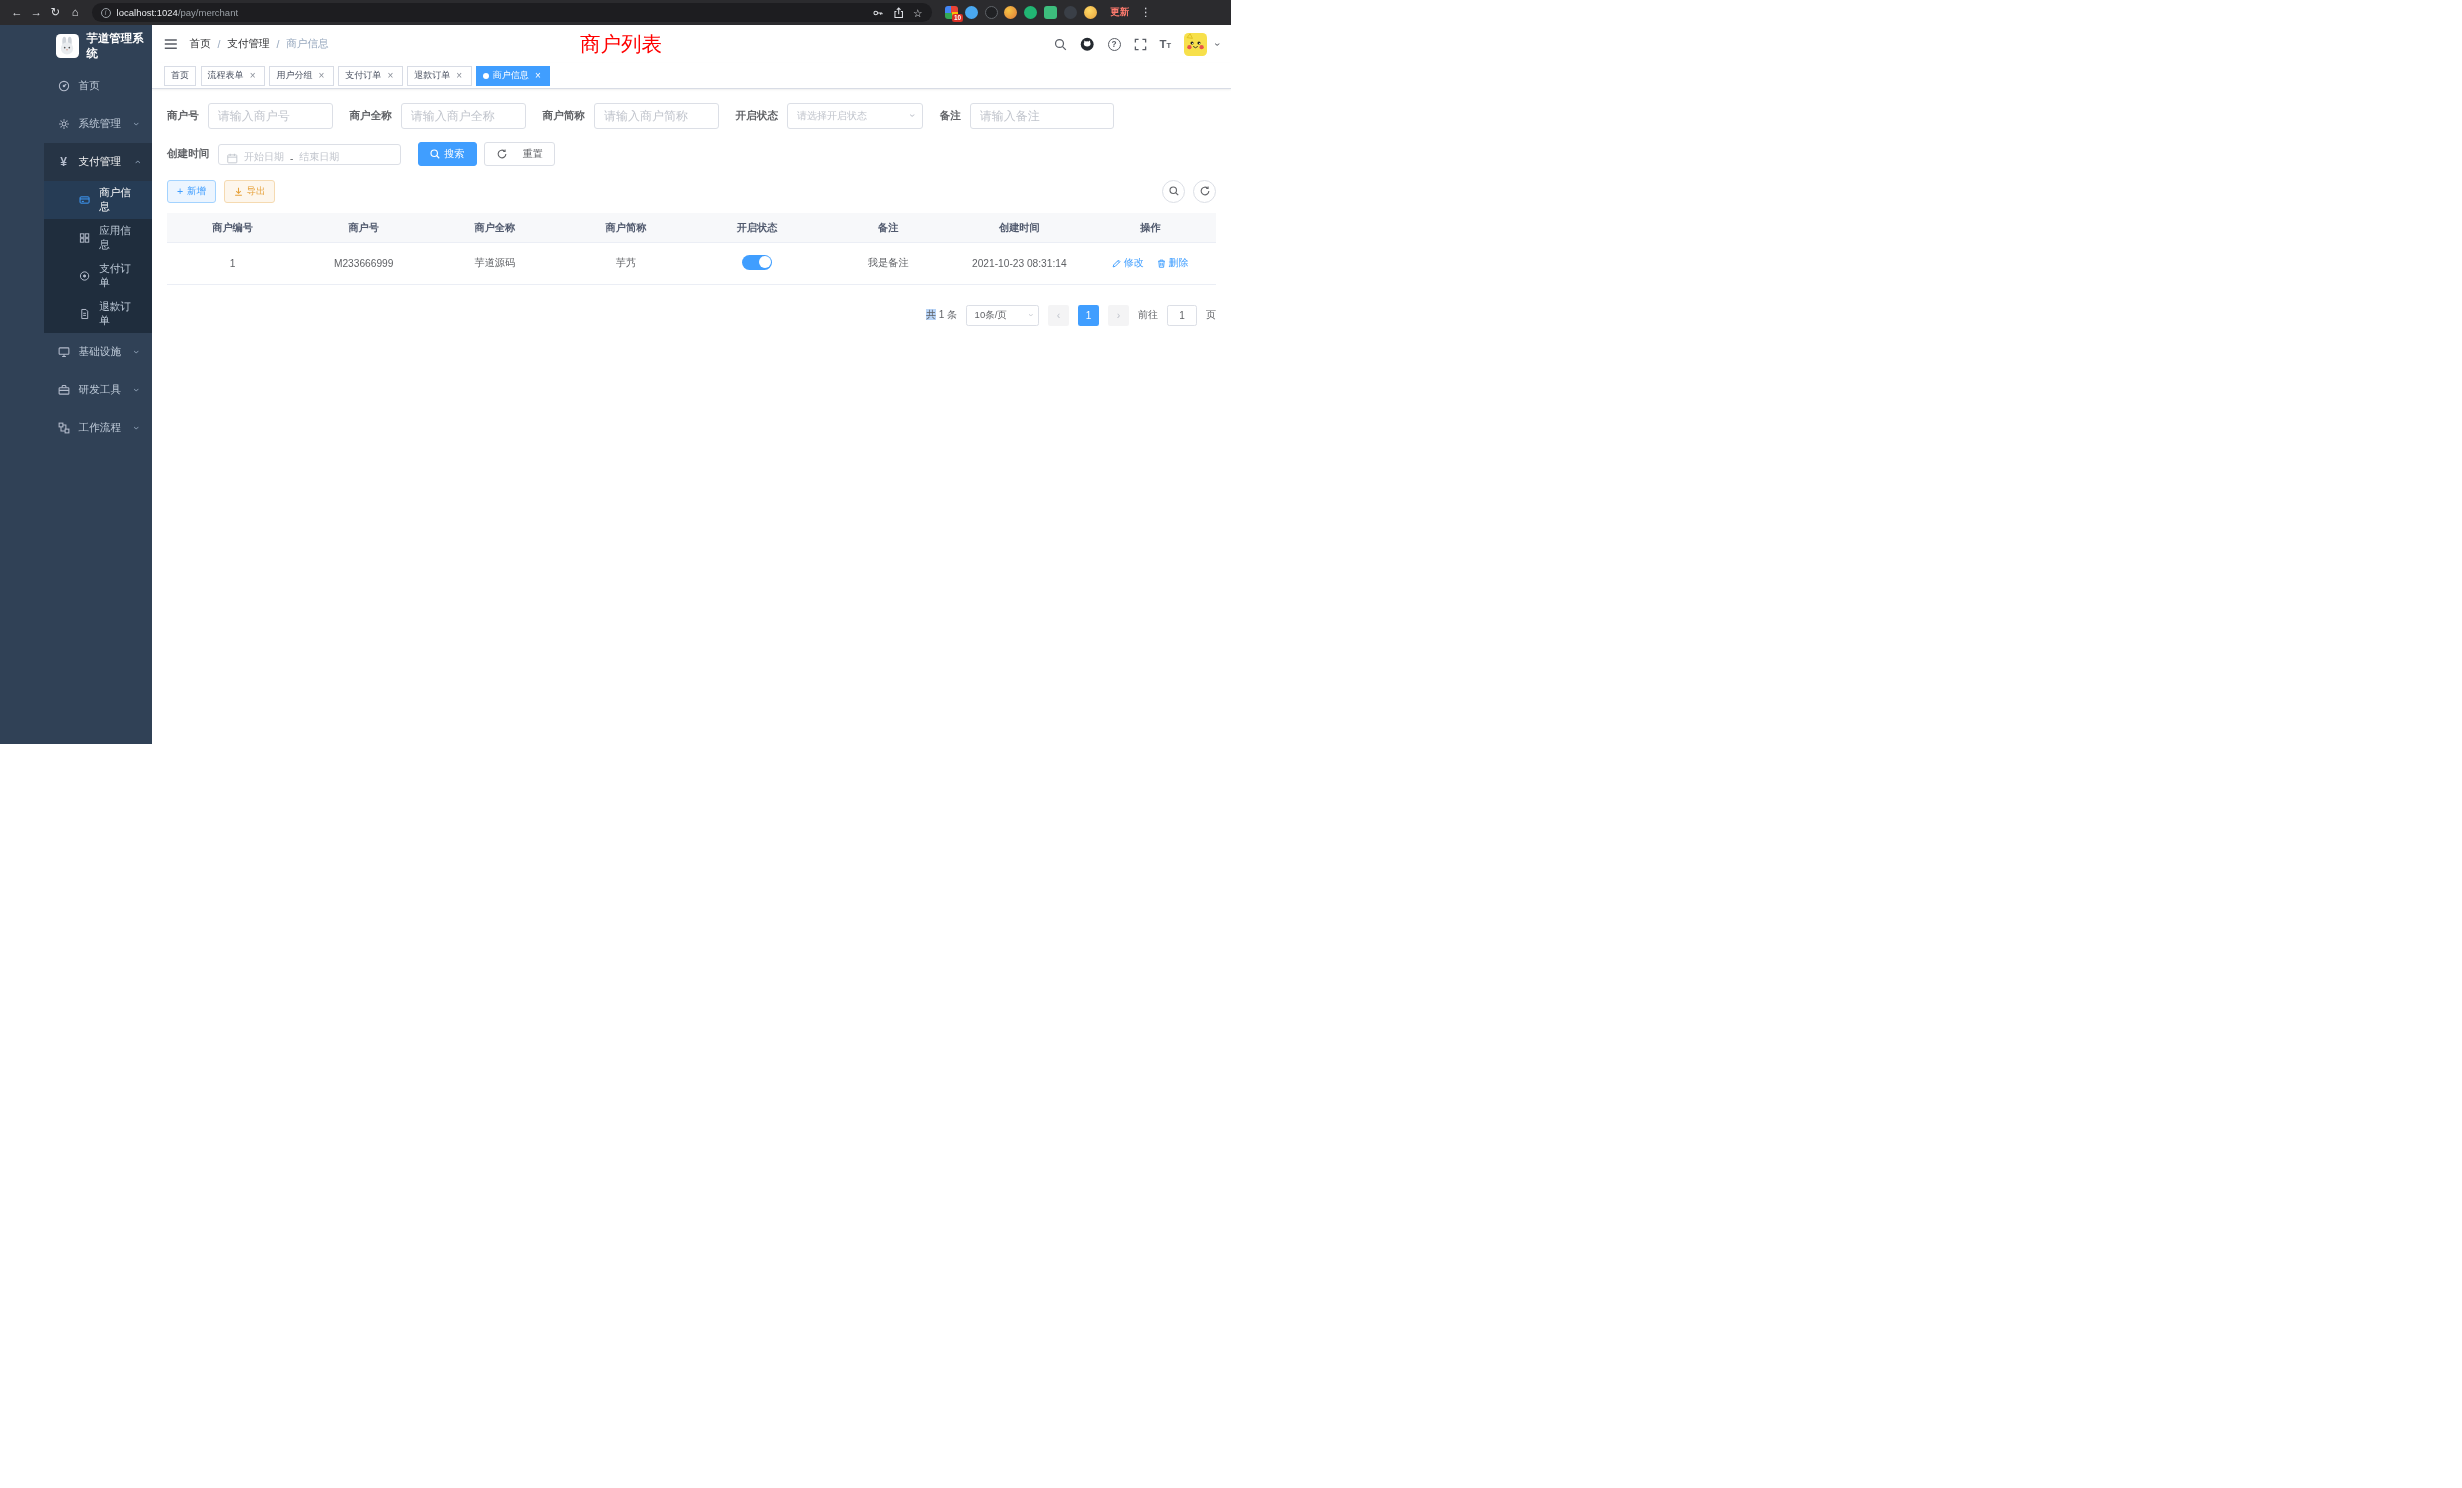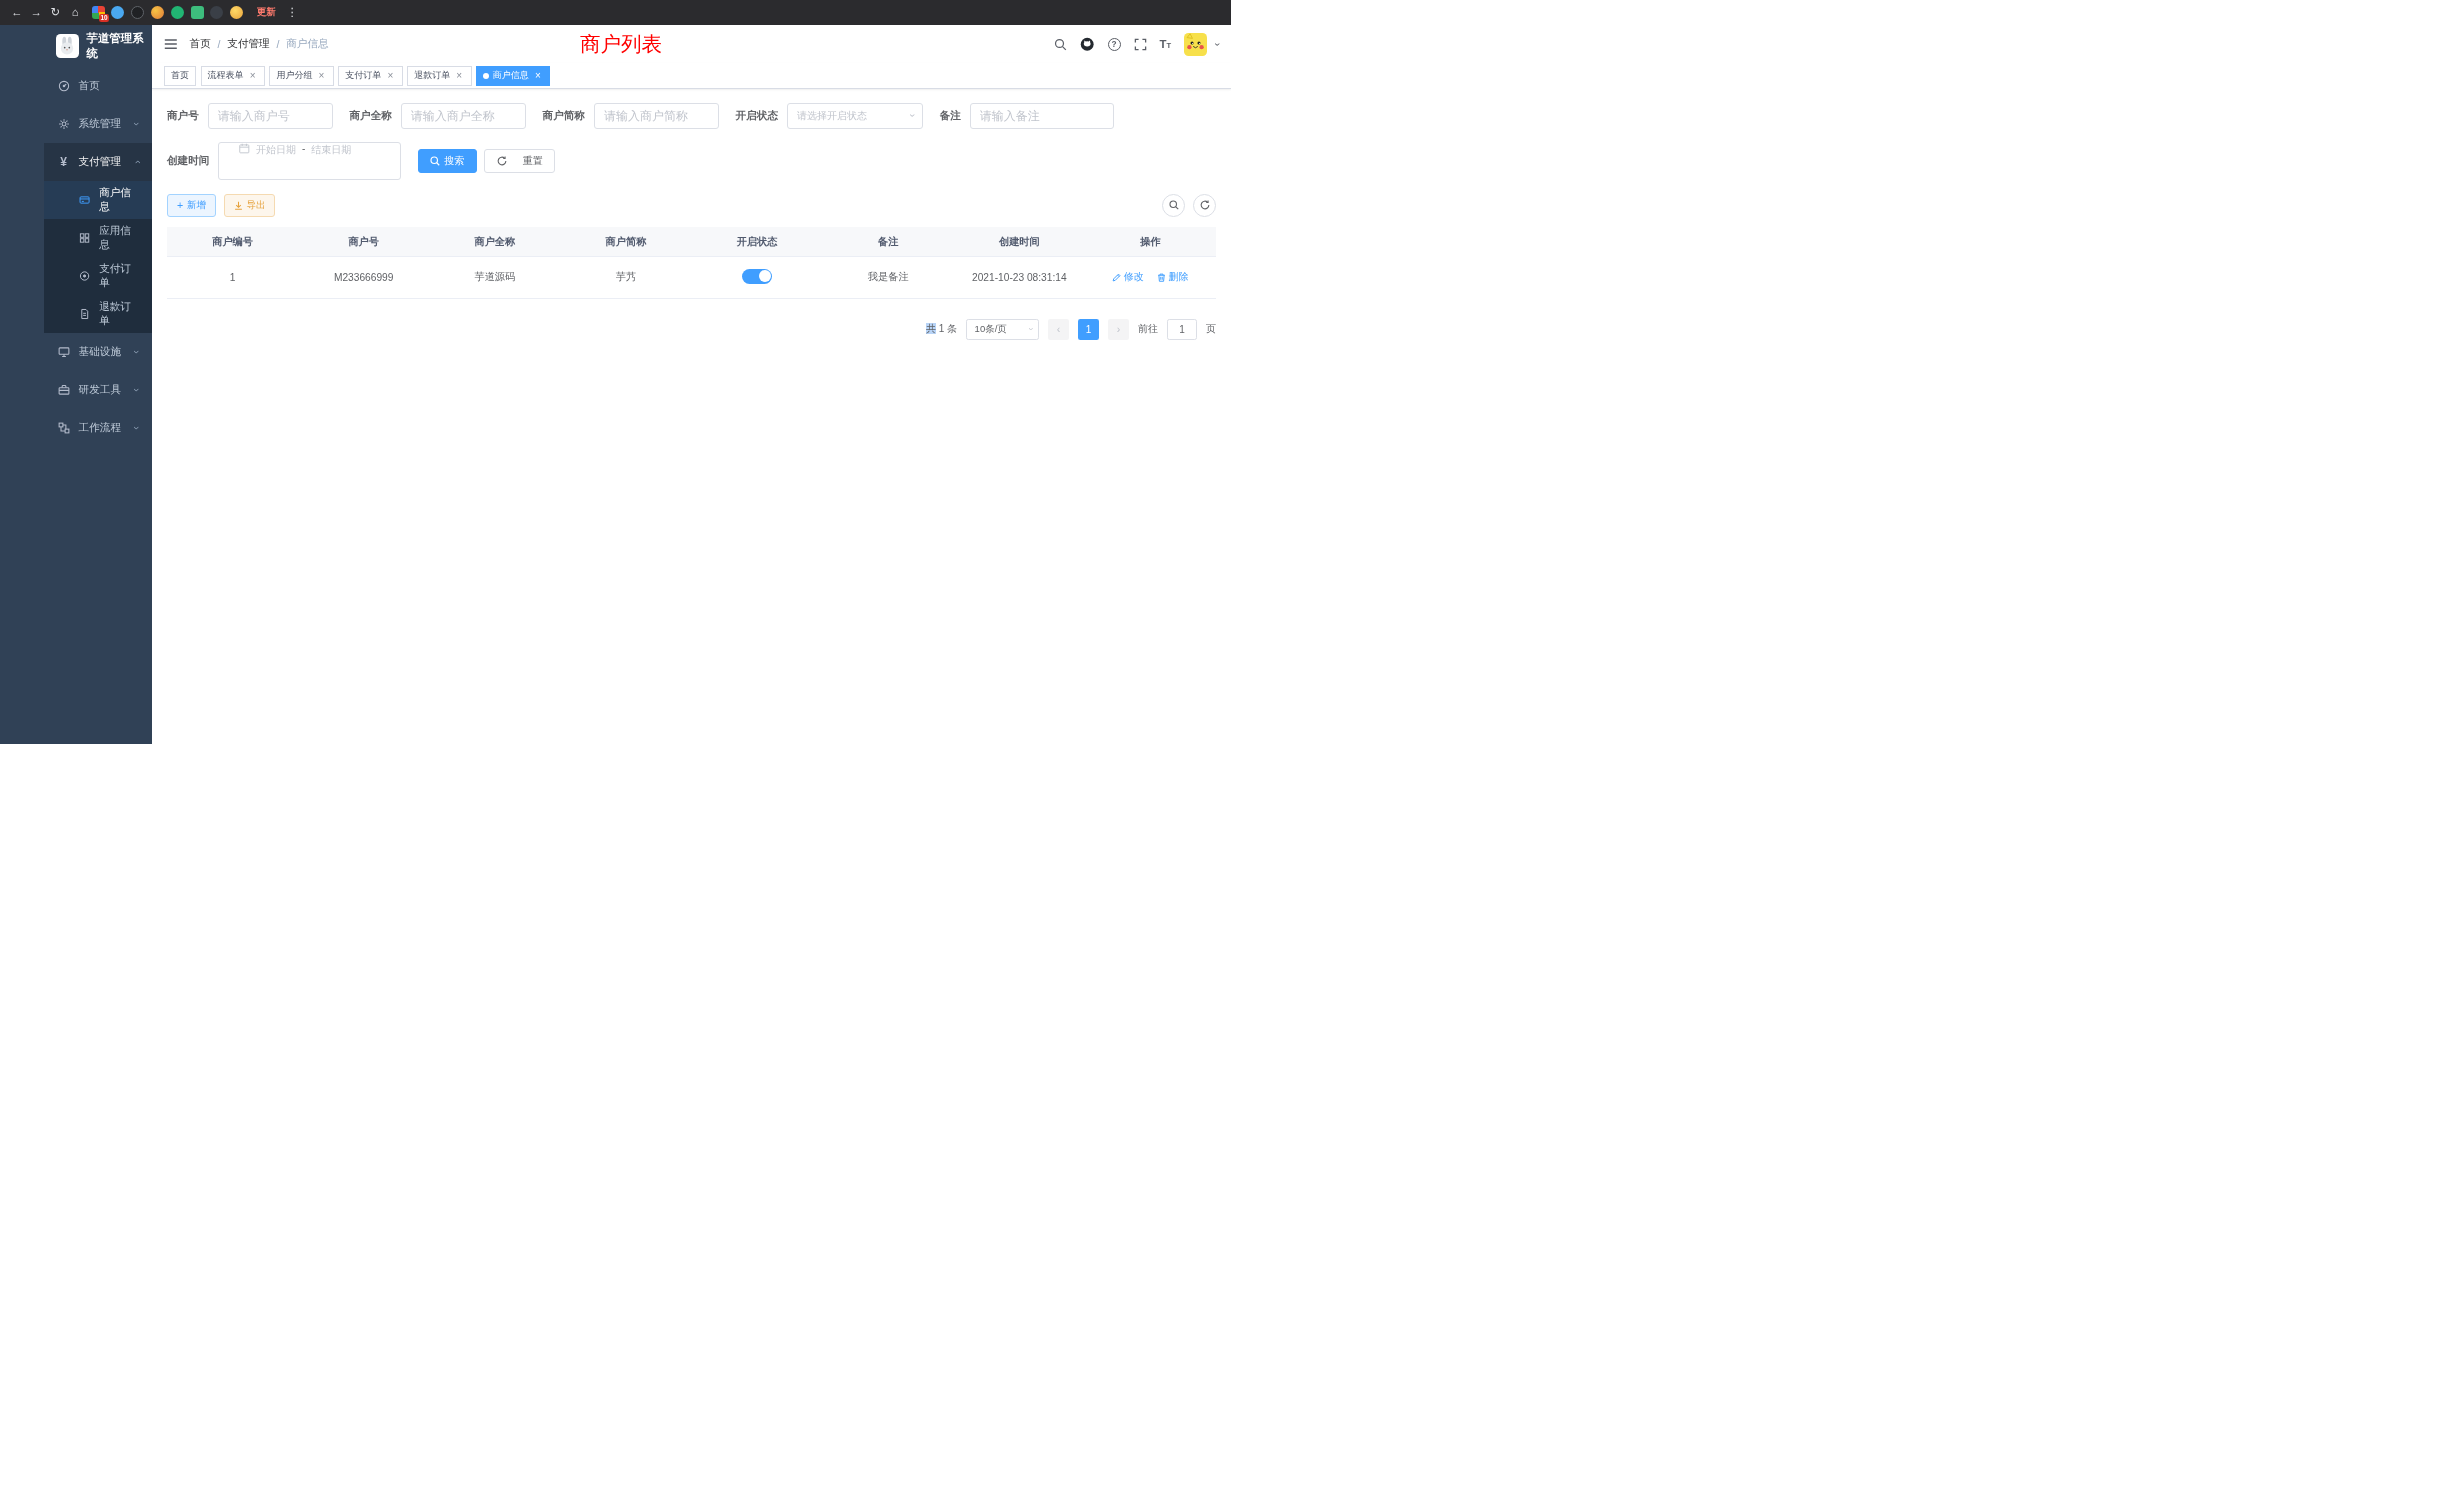--- a/index.html
+++ b/index.html
@@ -83,22 +83,22 @@
   .frow { display:flex; align-items:center; margin-bottom:13.6px; }
   .fitem { display:flex; align-items:center; margin-right:16.7px; }
   .flabel { margin-right:9px; font-weight:700; white-space:nowrap; }
   .inp { height:26px; border:0.8px solid #dcdfe6; border-radius:3px; padding:0 9px; font-size:12px; color:#606266;
          font-family:inherit; outline:none; background:#fff; }
   .inp::placeholder { color:#c0c4cc; }
   .w165 { width:125px; } .w190 { width:144px; }
   .select { width:136px; height:26px; border:0.8px solid #dcdfe6; border-radius:3px; padding:0 7.6px 0 9px;
             display:flex; align-items:center; color:#c0c4cc; font-size:10px; cursor:pointer; background:#fff; }
   .select .chevd { margin-left:auto; color:#c0c4cc; display:inline-block; transform:rotate(90deg); font-size:10px; }
-  .dates { width:183px; height:38px; border:0.8px solid #dcdfe6; border-radius:3px; display:flex; align-items:flex-start;
-           gap:6px; padding:0 20px; font-size:10px; color:#c0c4cc; background:#fff; cursor:pointer; }
+  .dates { width:183px; height:21px; border:0.8px solid #dcdfe6; border-radius:3px; display:flex; align-items:flex-end;
+           gap:6px; padding:0 8px; font-size:10px; color:#c0c4cc; background:#fff; cursor:pointer; }
   .dates .dsep { color:#606266; }
   .btn { height:24px; border-radius:3px; font-size:10px; display:inline-flex; align-items:center; gap:3.8px;
          padding:0 11.4px; cursor:pointer; border:0.8px solid transparent; font-family:inherit; }
   .btn-primary { background:#409EFF; color:#fff; border-color:#409EFF; }
   .btn-plain  { background:#fff; color:#606266; border-color:#dcdfe6;gap:16px; }
   .btn-blue-plain { background:#ecf5ff; color:#409eff; border-color:#a3d3ff; height:23px; font-size:9.5px; padding:0 9px; }
   .btn-warn-plain { background:#fdf6ec; color:#e6a23c; border-color:#f5dab1; height:23px; font-size:9.5px; padding:0 9px; }
   .mr10 { margin-right:7.6px; }
   .toolbar { display:flex; align-items:center; margin-bottom:10.6px; }
   .tool-right { margin-left:auto; display:flex; gap:7.6px; }
@@ -129,20 +129,35 @@
           color:#606266; outline:none; font-family:inherit; }
 </style>
 </head>
 <body>
 
 <div class="chrome">
   <span class="cbtn">←</span>
   <span class="cbtn">→</span>
   <span class="cbtn">↻</span>
   <span class="cbtn">⌂</span>
+  <div class="addr">
+    <span class="info-ic">i</span>
+    <span><span class="host">localhost:1024</span><span class="path">/pay/merchant</span></span>
+    <span class="addr-right">
+      <svg width="12" height="12" viewBox="0 0 16 16" fill="none" stroke="#dfe1e5" stroke-width="1.4">
+          <circle cx="5" cy="8" r="2.4"></circle>
+          <path d="M7.4 8h6M11.5 8v2.4M13.4 8v1.6"></path>
+        </svg>
+      <svg width="11.4" height="12" viewBox="0 0 15 16" fill="none" stroke="#dfe1e5" stroke-width="1.4">
+          <path d="M4.5 6H2.5v8h10V6h-2"></path>
+          <path d="M7.5 1.5v8M5 3.8 7.5 1.3 10 3.8"></path>
+        </svg>
+      <span style="font-size:10.6px">☆</span>
+    </span>
+  </div>
   <span class="exts">
     <span class="ext sq" style="background:conic-gradient(#ea4335 0 25%,#fbbc04 0 50%,#34a853 0 75%,#4285f4 0)">
         <span class="badge">10</span>
       </span>
     <span class="ext" style="background:#4aa8f0"></span>
     <span class="ext" style="background:#202124;border:0.8px solid #5f6368"></span>
     <span class="ext" style="background:radial-gradient(circle at 35% 35%,#f6c344,#e07b39)"></span>
     <span class="ext" style="background:#21b573"></span>
     <span class="ext sq" style="background:#3dbd7d"></span>
     <span class="ext" style="background:#3a3f47"></span>

